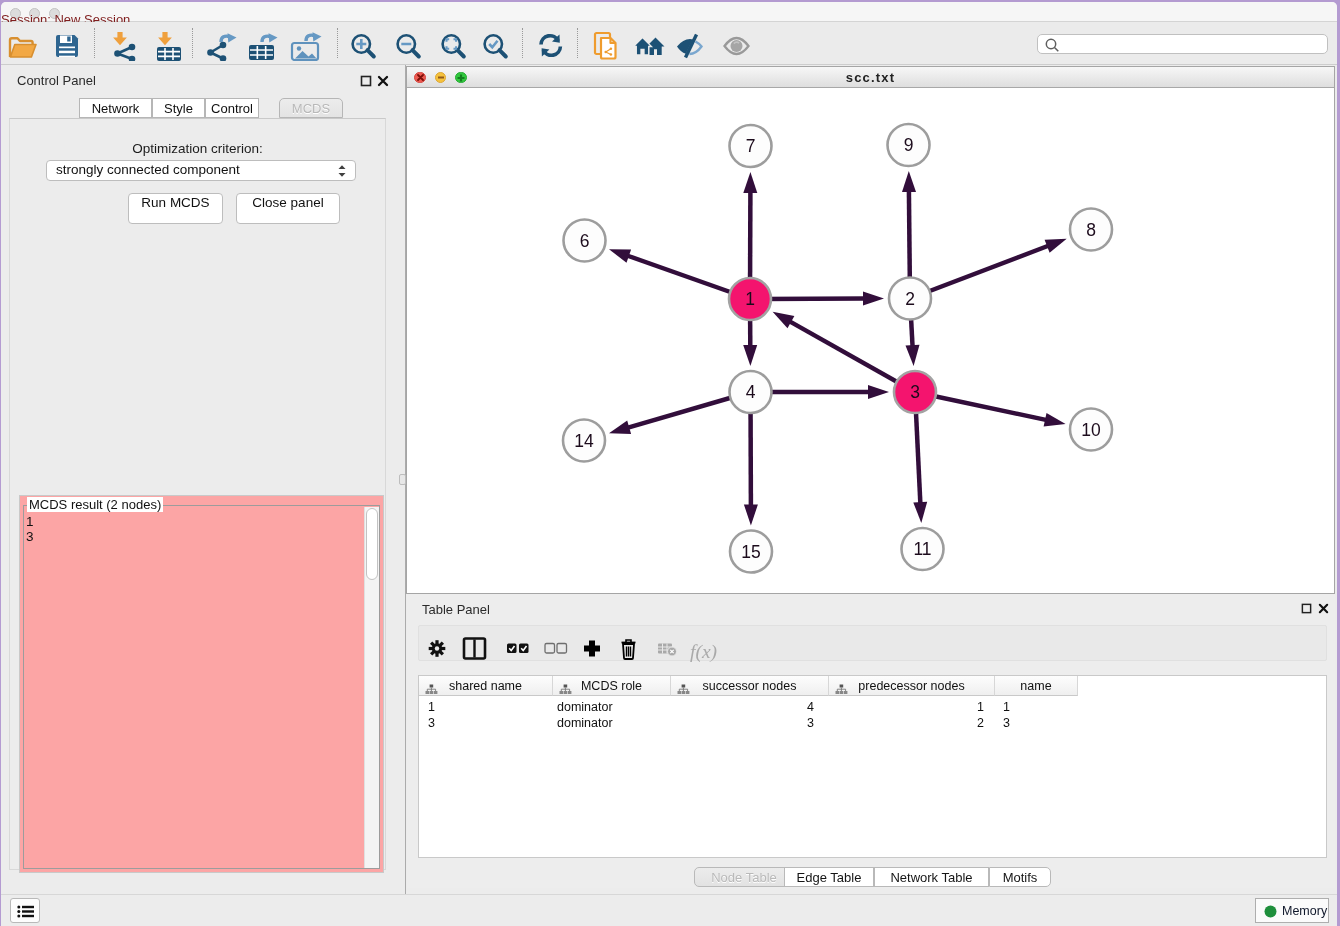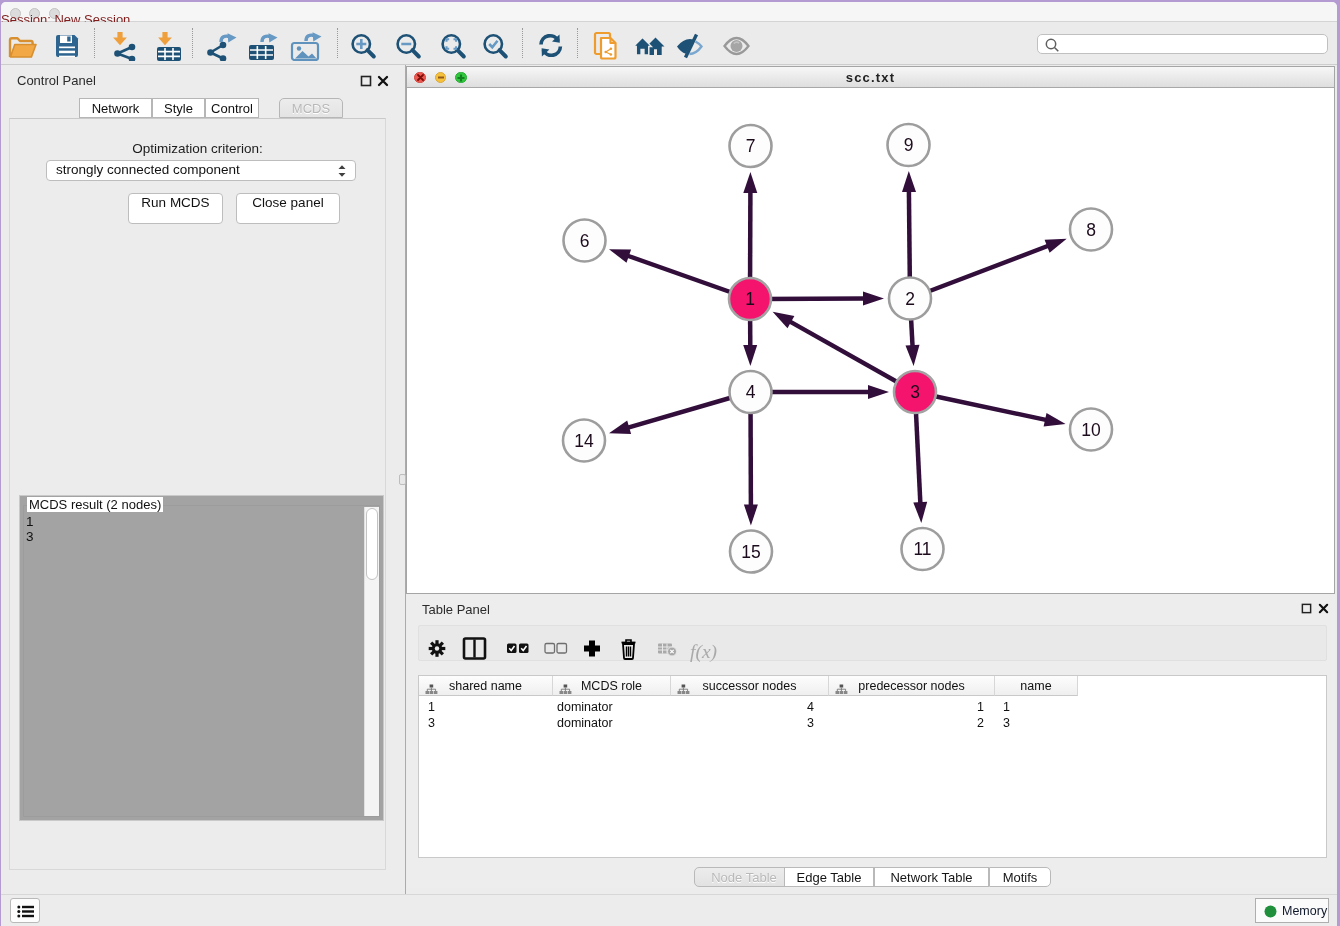--- a/index.html
+++ b/index.html
@@ -14,21 +14,21 @@
 #toolbar { position:absolute; left:0; top:20px; width:100%; height:43px; background:#ebebeb; border-bottom:1px solid #cdcdcd; }
 .sep { position:absolute; top:6px; height:30px; width:0; border-left:1px dotted #9a9a9a; }
 #searchbox { position:absolute; left:1036px; top:12px; width:291px; height:20px; background:#fff; border:1px solid #c0c0c0; border-radius:5px; }
 #cp-title { position:absolute; left:16px; top:71px; font-size:13px; color:#2b2b2b; }
 .tab { position:absolute; top:96px; height:20px; background:#fff; border:1px solid #b6b6b6; font-size:13px; color:#111; text-align:center; line-height:19px; }
 .tabsel { background:linear-gradient(#ececec,#e3e3e3); color:#b8b8b8; text-shadow:0 1px 0 #fff;margin-left:20px; }
 #cp-pane { position:absolute; left:8px; top:116px; width:377px; height:752px; background:#ececec; border:1px solid #d8d8d8; border-top:1px solid #c9c9c9; }
 #opt-label { position:absolute; left:0; top:22px; width:100%; text-align:center; font-size:13.5px; color:#1c1c1c; }
 #dropdown { position:absolute; left:36px; top:41px; width:310px; height:21px; background:#fff; border:1px solid #bdbdbd; border-radius:4px; font-size:13.5px; color:#111; line-height:18px; padding-left:9px; }
 .btn { position:absolute; top:74px; height:31px; background:#fff; border:1px solid #bdbdbd; border-radius:4px; font-size:13.5px; color:#111; text-align:center; line-height:17px;margin-left:32px; }
-#resultbox { position:absolute; left:9px; top:376px; width:365px; height:326px; background:#a3a3a3; border:1px solid #c9c9c9;text-align:center; }
+#resultbox { position:absolute; left:9px; top:376px; width:365px; height:378px; background:#fca5a5; border:1px solid #c9c9c9;text-align:center; }
 #groupline { position:absolute; left:3px; top:9px; right:3px; bottom:3px; border:1px solid #9c9c9c; }
 #grouplabel { position:absolute; left:7px; top:1px; background:#fff; padding:0 2px; font-size:13px; color:#111; }
 #res-scroll { position:absolute; right:4px; top:11px; width:15px; bottom:4px; background:#f4f4f4; border-left:1px solid #e0e0e0; }
 #res-thumb { position:absolute; left:1px; top:1px; width:12px; height:72px; background:#fff; border:1px solid #c3c3c3; border-radius:6px; }
 #divider { position:absolute; left:404px; top:63px; width:1px; height:830px; background:#ababab; }
 #grip { position:absolute; left:398px; top:472px; width:7px; height:11px; background:#e8e8e8; border:1px solid #bdbdbd; border-radius:2px; }
 #netwin { position:absolute; left:405px; top:64px; width:929px; height:528px; border:1px solid #a5a5a5; background:#fff; }
 #nettitle { position:absolute; left:0; top:0; width:100%; height:21px; background:linear-gradient(#f7f7f7,#dedede); border-bottom:1px solid #a8a8a8; }
 #nettitle span { position:absolute; width:100%; text-align:center; top:3px; font-size:13px; font-weight:700; color:#222; letter-spacing:1.2px; }
 .mac { position:absolute; top:4.5px; width:11.5px; height:11.5px; border-radius:50%; }

